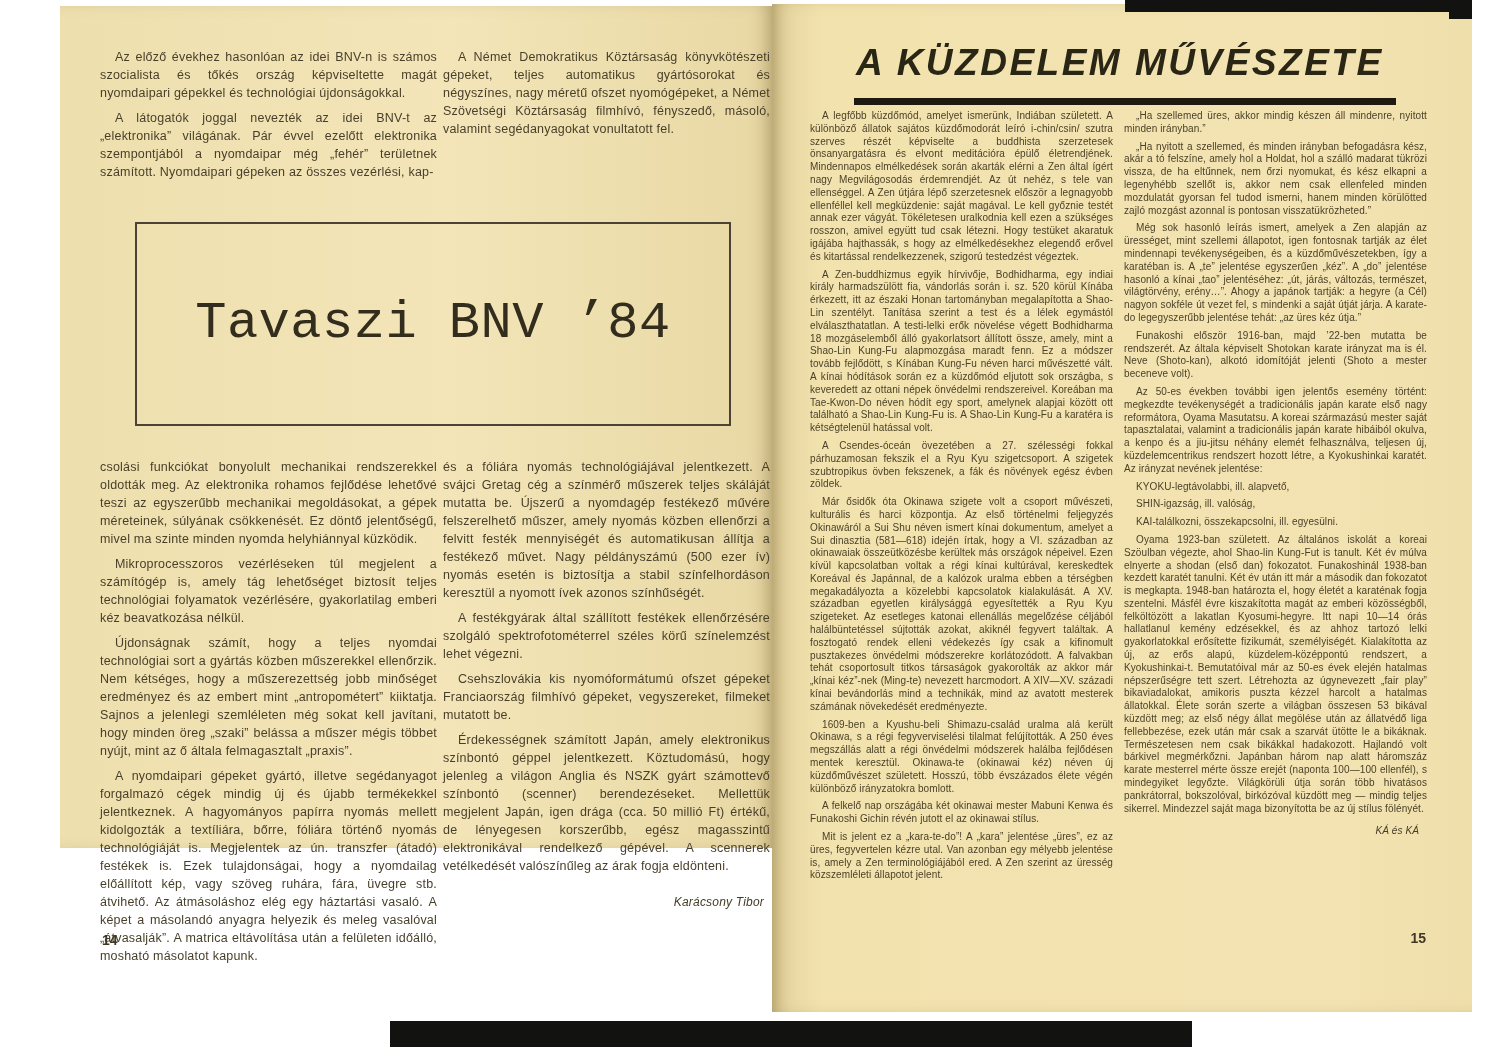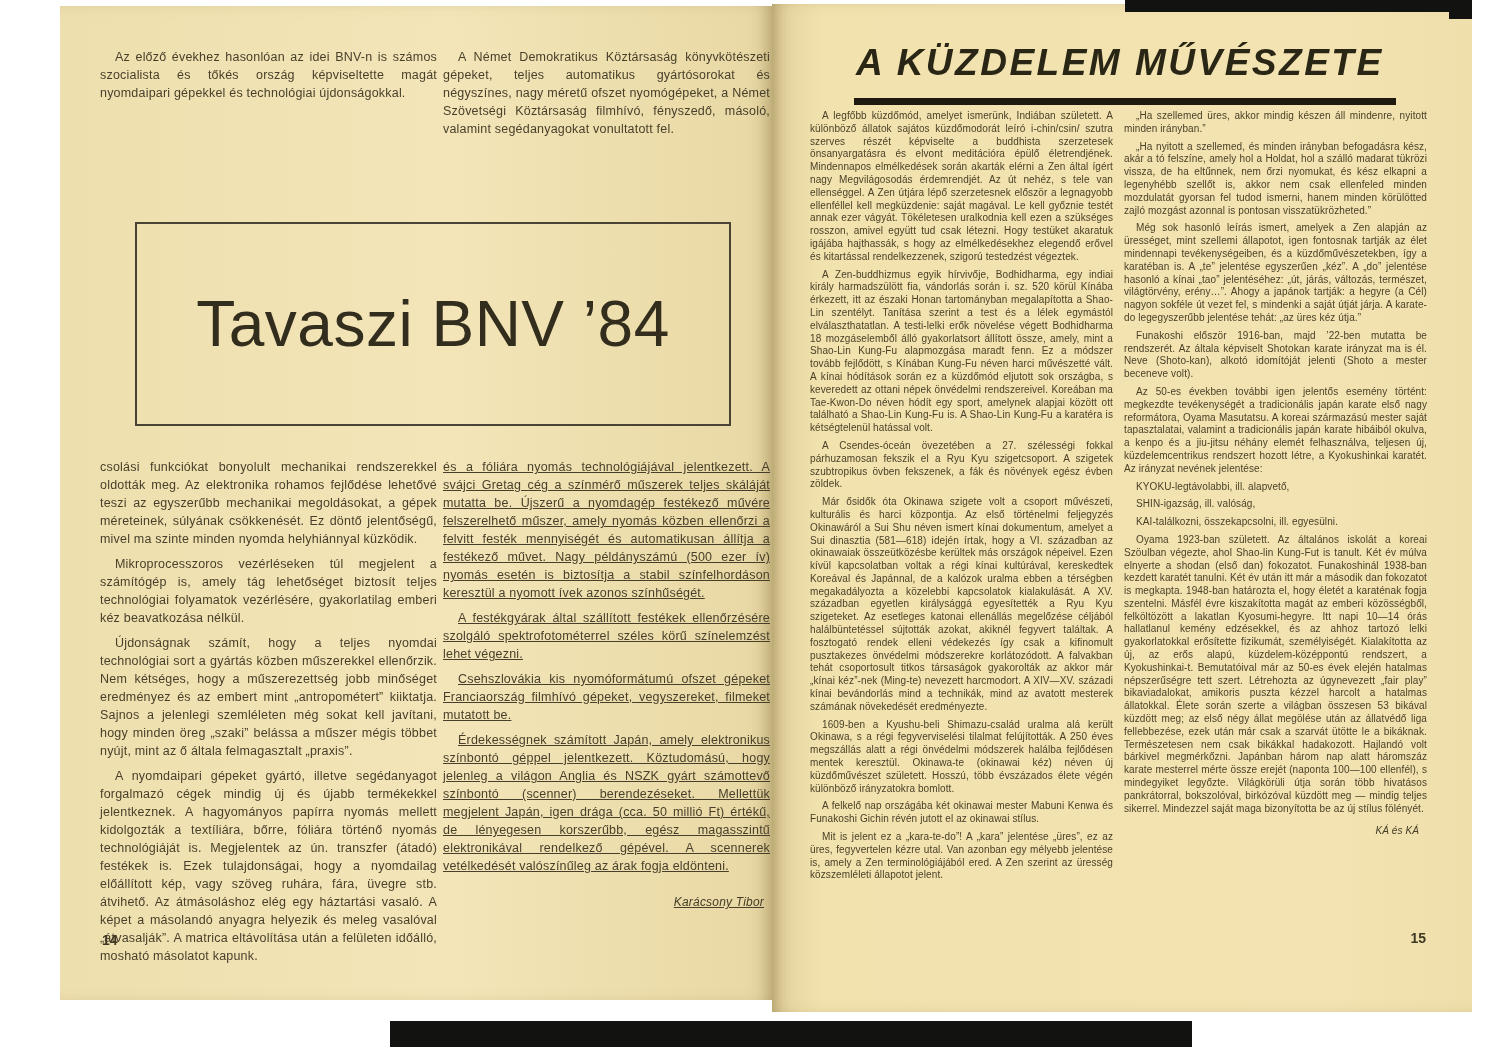--- a/index.html
+++ b/index.html
@@ -2,21 +2,21 @@
 <html><head>
 <meta charset="utf-8">
 <style>
   html,body { margin:0; padding:0; background:#ffffff; }
   .canvas {
     position:relative; width:1489px; height:1050px; overflow:hidden;
     background:#ffffff; font-family:"Liberation Sans", sans-serif;
   }
   .page { position:absolute; }
   .page.left {
-    left:60px; top:6px; width:712px; height:994px;
+    left:60px; top:6px; width:712px; height:842px;
     background:linear-gradient(90deg,#eedfae 0%, #f3e5b8 55%, #e8d8a4 100%);
     box-shadow: inset -14px 0 20px -12px rgba(110,88,38,.55);
   }
   .page.right {
     left:772px; top:4px; width:700px; height:1008px;
     background:linear-gradient(90deg,#e3d29c 0%, #f2e2ae 7%, #f3e3b2 80%, #efdfab 100%);
     box-shadow: inset 12px 0 18px -10px rgba(110,88,38,.55);
   }
   .col { position:absolute; color:#473f2a; }
   .left-body { font-size:12.5px; line-height:1.44; text-align:justify; letter-spacing:.2px; }
@@ -24,21 +24,21 @@
   .cont p:first-child { text-indent:0; }
   .right-body { font-size:10px; line-height:1.28; text-align:justify; color:#4a4128; letter-spacing:.1px; }
   .right-body p { margin:0 0 5px 0; text-indent:12px; }
 
   .title-box {
     position:absolute; left:75px; top:216px; width:592px; height:200px;
     border:2px solid #4a4336; display:flex; flex-direction:column;
     justify-content:center; align-items:center; text-align:center;
   }
   .title-box p {
-    margin:12px; font-family:Liberation Sans, sans-serif; font-size:64px;
+    margin:12px; font-family:Liberation Mono, monospace; font-size:52px;
     line-height:1.32; color:#332d1e; letter-spacing:.5px; white-space:nowrap;
   }
 
   .rtitle {
     position:absolute; left:84px; top:38px; width:560px;
     font-family:"Liberation Sans", sans-serif; font-weight:bold; font-style:italic;
     font-size:37px; letter-spacing:2.5px; color:#2a2616; white-space:nowrap;
   }
   .rtitle-bar { position:absolute; left:82px; top:94px; width:542px; height:7px; background:#1e1a10; }
 
@@ -54,36 +54,37 @@
   .mark-bottom { left:390px; top:1021px; width:802px; height:26px; }
 </style>
 </head>
 <body>
 
 <div class="canvas">
 
   <div class="page left">
     <div class="col left-body" style="left:40px; top:42px; width:337px;">
         <p>Az előző évekhez hasonlóan az idei BNV-n is számos szocialista és tőkés ország képviseltette magát nyomdaipari gépekkel és technológiai újdonságokkal.</p>
+        <p>A látogatók joggal nevezték az idei BNV-t az „elektronika” világának. Pár évvel ezelőtt elektronika szempontjából a nyomdaipar még „fehér” területnek számított. Nyomdaipari gépeken az összes vezérlési, kap-</p>
       </div>
     <div class="col left-body" style="left:383px; top:42px; width:327px;">
         <p>A Német Demokratikus Köztársaság könyvkötészeti gépeket, teljes automatikus gyártósorokat és négyszínes, nagy méretű ofszet nyomógépeket, a Német Szövetségi Köztársaság filmhívó, fényszedő, másoló, valamint segédanyagokat vonultatott fel.</p>
       </div>
 
     <div class="title-box">
         <p>Tavaszi BNV ’84</p>
       </div>
 
     <div class="col left-body cont" style="left:40px; top:452px; width:337px;">
         <p>csolási funkciókat bonyolult mechanikai rendszerekkel oldották meg. Az elektronika rohamos fejlődése lehetővé teszi az egyszerűbb mechanikai megoldásokat, a gépek méreteinek, súlyának csökkenését. Ez döntő jelentőségű, mivel ma szinte minden nyomda helyhiánnyal küzködik.</p>
         <p>Mikroprocesszoros vezérléseken túl megjelent a számítógép is, amely tág lehetőséget biztosít teljes technológiai folyamatok vezérlésére, gyakorlatilag emberi kéz beavatkozása nélkül.</p>
         <p>Újdonságnak számít, hogy a teljes nyomdai technológiai sort a gyártás közben műszerekkel ellenőrzik. Nem kétséges, hogy a műszerezettség jobb minőséget eredményez és az embert mint „antropométert” kiiktatja. Sajnos a jelenlegi szemléleten még sokat kell javítani, hogy minden öreg „szaki” belássa a műszer mégis többet nyújt, mint az ő általa felmagasztalt „praxis”.</p>
         <p>A nyomdaipari gépeket gyártó, illetve segédanyagot forgalmazó cégek mindig új és újabb termékekkel jelentkeznek. A hagyományos papírra nyomás mellett kidolgozták a textíliára, bőrre, fóliára történő nyomás technológiáját is. Megjelentek az ún. transzfer (átadó) festékek is. Ezek tulajdonságai, hogy a nyomdailag előállított kép, vagy szöveg ruhára, fára, üvegre stb. átvihető. Az átmásoláshoz elég egy háztartási vasaló. A képet a másolandó anyagra helyezik és meleg vasalóval „átvasalják”. A matrica eltávolítása után a felületen időálló, mosható másolatot kapunk.</p>
       </div>
-    <div class="col left-body cont" style="left:383px; top:452px; width:327px;text-decoration:underline;">
+    <div class="col left-body cont" style="left:383px; top:452px; width:327px;">
       <div>
           <p>és a fóliára nyomás technológiájával jelentkezett. A svájci Gretag cég a színmérő műszerek teljes skáláját mutatta be. Újszerű a nyomdagép festékező művére felszerelhető műszer, amely nyomás közben ellenőrzi a felvitt festék mennyiségét és automatikusan állítja a festékező művet. Nagy példányszámú (500 ezer ív) nyomás esetén is biztosítja a stabil színfelhordáson keresztül a nyomott ívek azonos színhűségét.</p>
           <p>A festékgyárak által szállított festékek ellenőrzésére szolgáló spektrofotométerrel széles körű színelemzést lehet végezni.</p>
           <p>Csehszlovákia kis nyomóformátumú ofszet gépeket Franciaország filmhívó gépeket, vegyszereket, filmeket mutatott be.</p>
           <p>Érdekességnek számított Japán, amely elektronikus színbontó géppel jelentkezett. Köztudomású, hogy jelenleg a világon Anglia és NSZK gyárt számottevő színbontó (scenner) berendezéseket. Mellettük megjelent Japán, igen drága (cca. 50 millió Ft) értékű, de lényegesen korszerűbb, egész magasszintű elektronikával rendelkező gépével. A scennerek vetélkedését valószínűleg az árak fogja eldönteni.</p>
         </div>
       <div class="author">Karácsony Tibor</div>
     </div>
 
     <div class="pagenum left-num">14</div>

